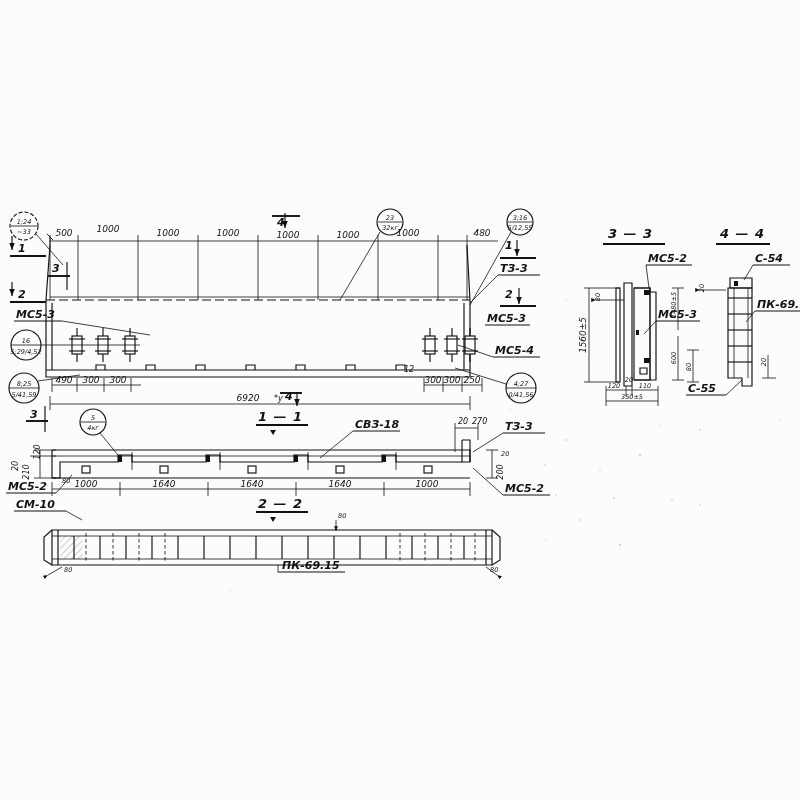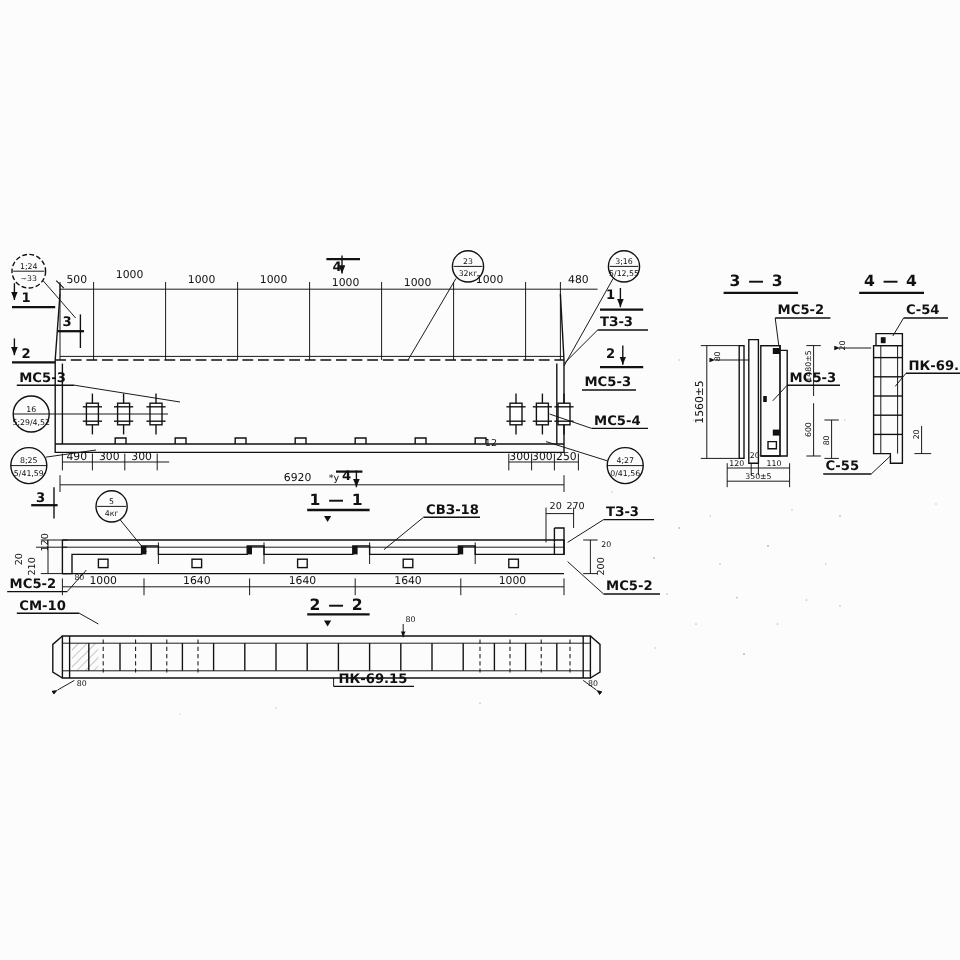--- a/index.html
+++ b/index.html
@@ -1,18 +1,18 @@
 <!DOCTYPE html>
 <html><head>
 <meta charset="utf-8">
 <style>
   html,body{margin:0;padding:0;background:#ffffff;}
   body{width:800px;height:800px;overflow:hidden;
        font-family:"Liberation Sans",sans-serif;}
-  #sheet{position:relative;width:800px;height:800px;background:#fcfcfc;}
+  #sheet{position:relative;width:800px;height:800px;background:#fcfcfc;font-style:italic;}
   svg{display:block;}
 </style>
 </head>
 <body>
 
 <div id="sheet">
 <svg width="800" height="800" viewBox="0 0 800 800">
 
   <defs>
     <pattern id="hatch" width="5" height="5" patternTransform="rotate(45)" patternUnits="userSpaceOnUse">

